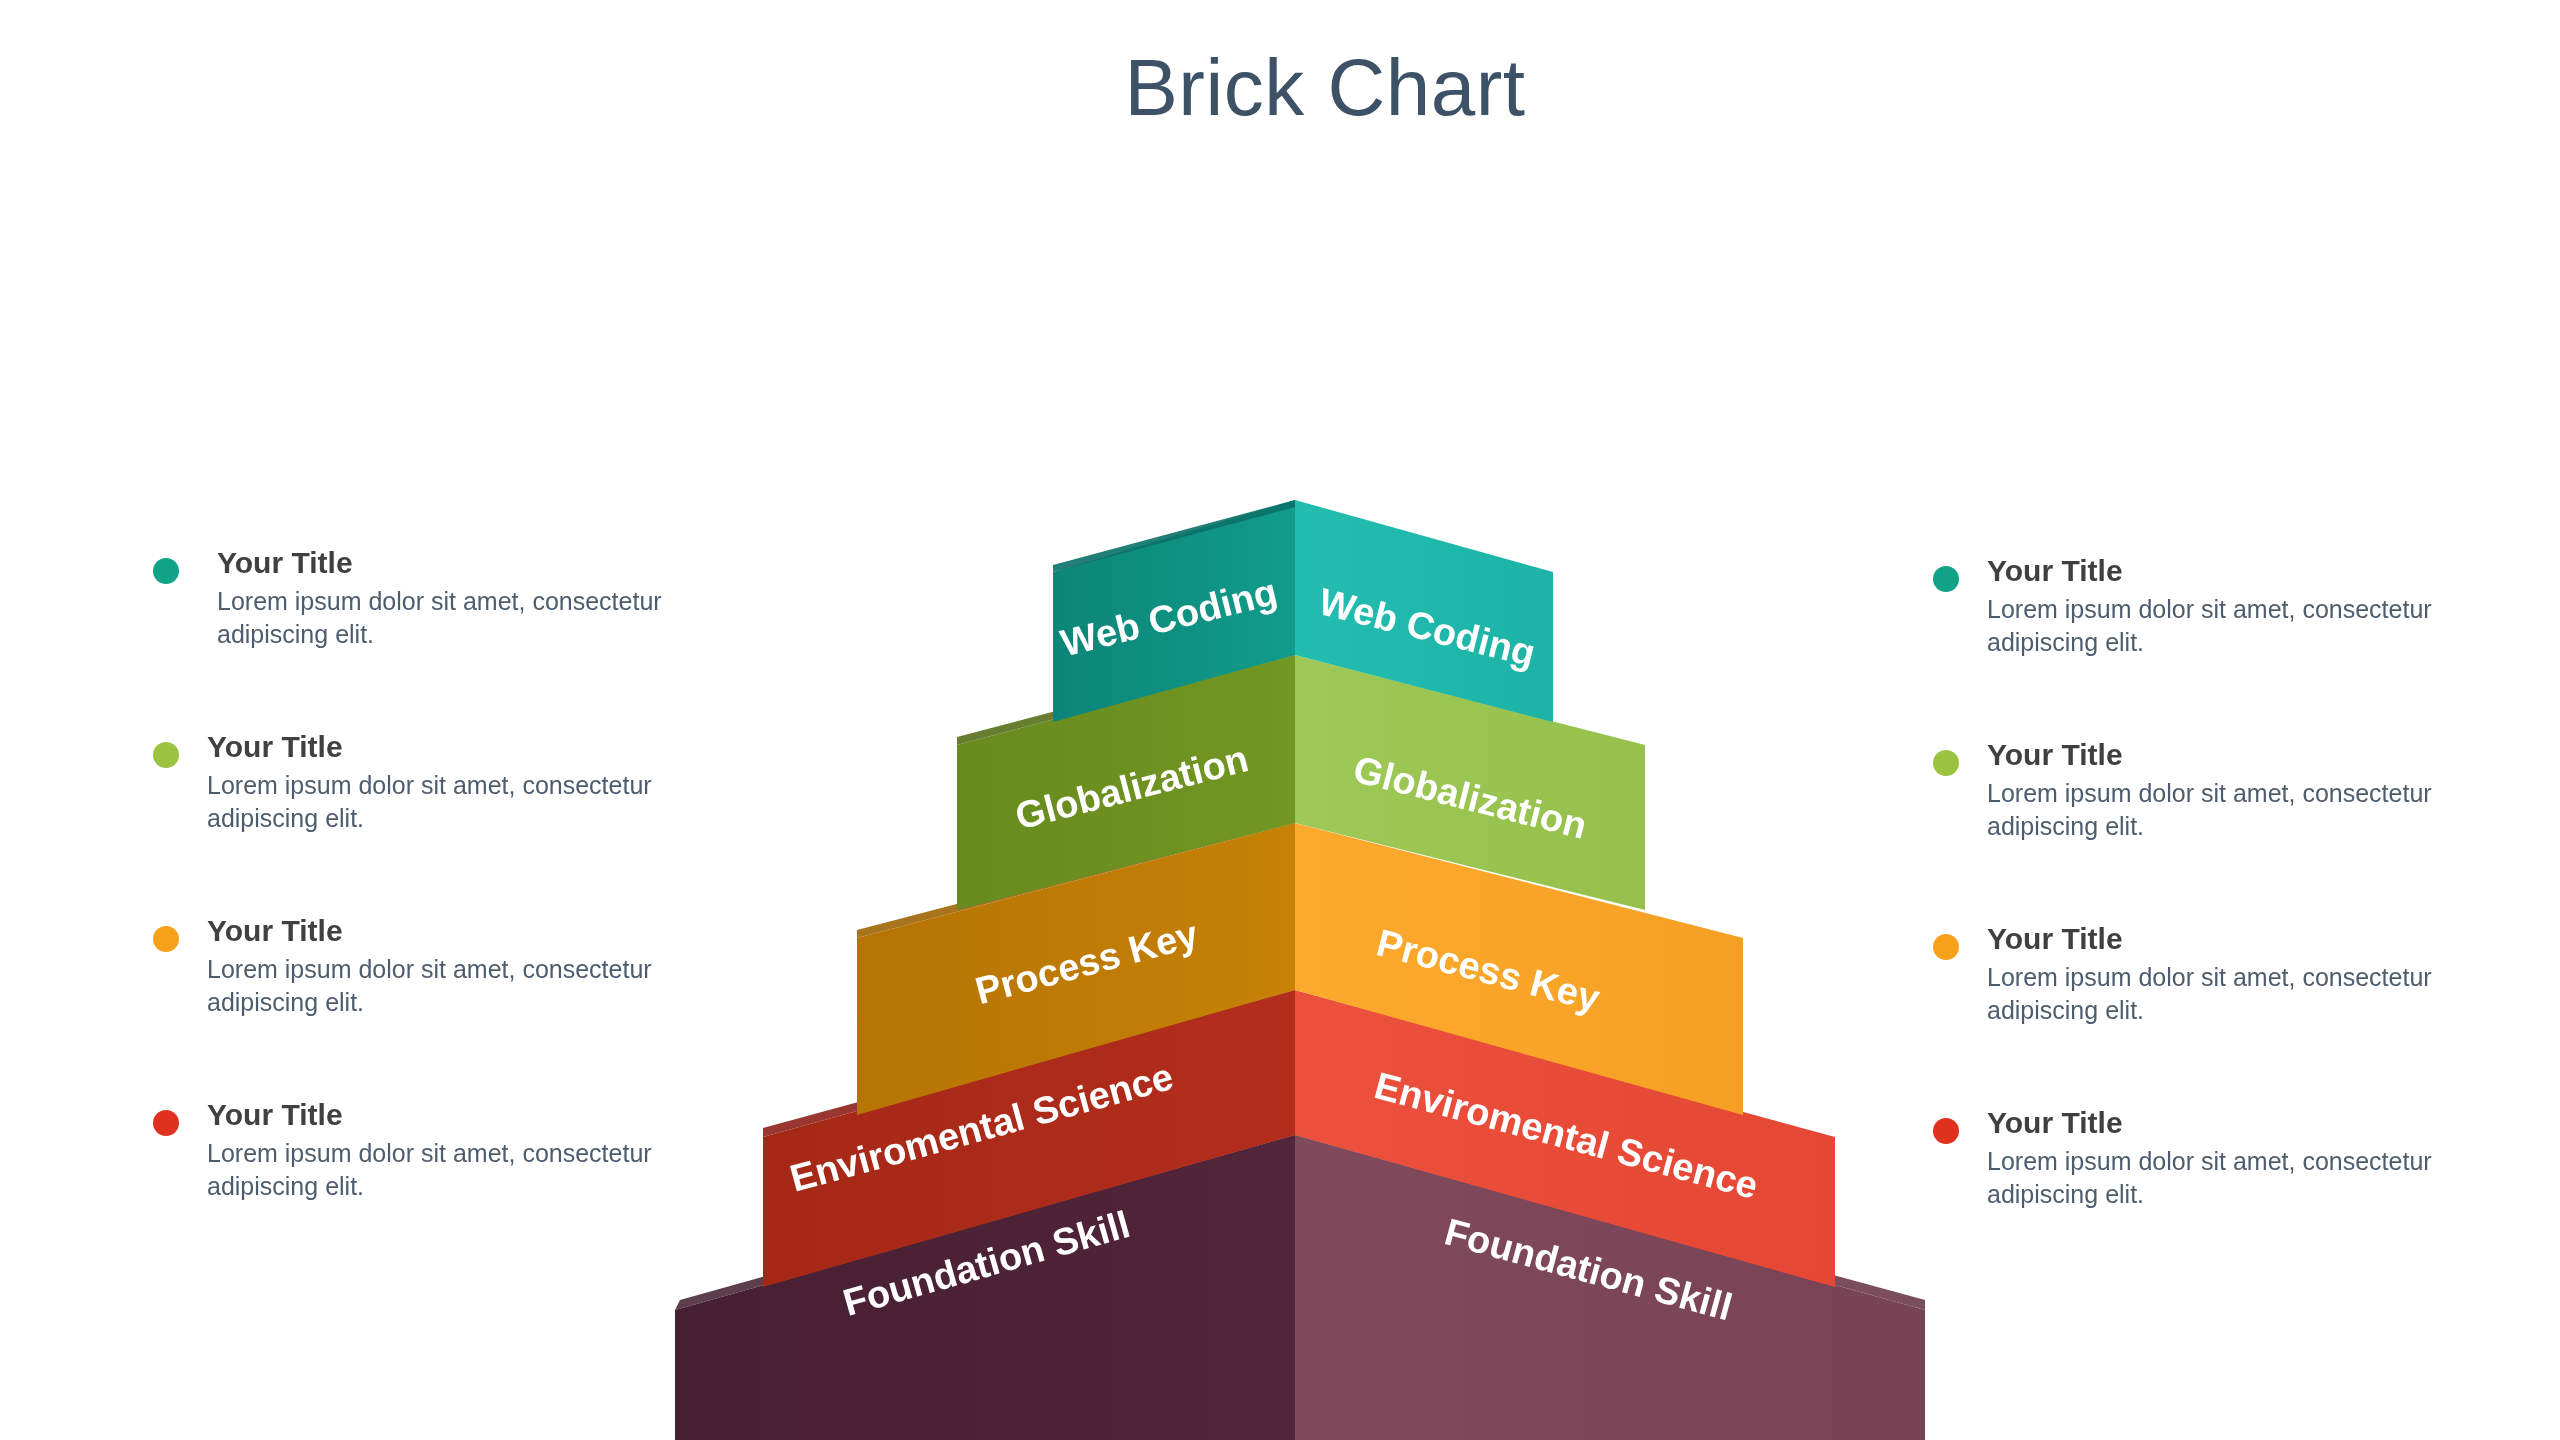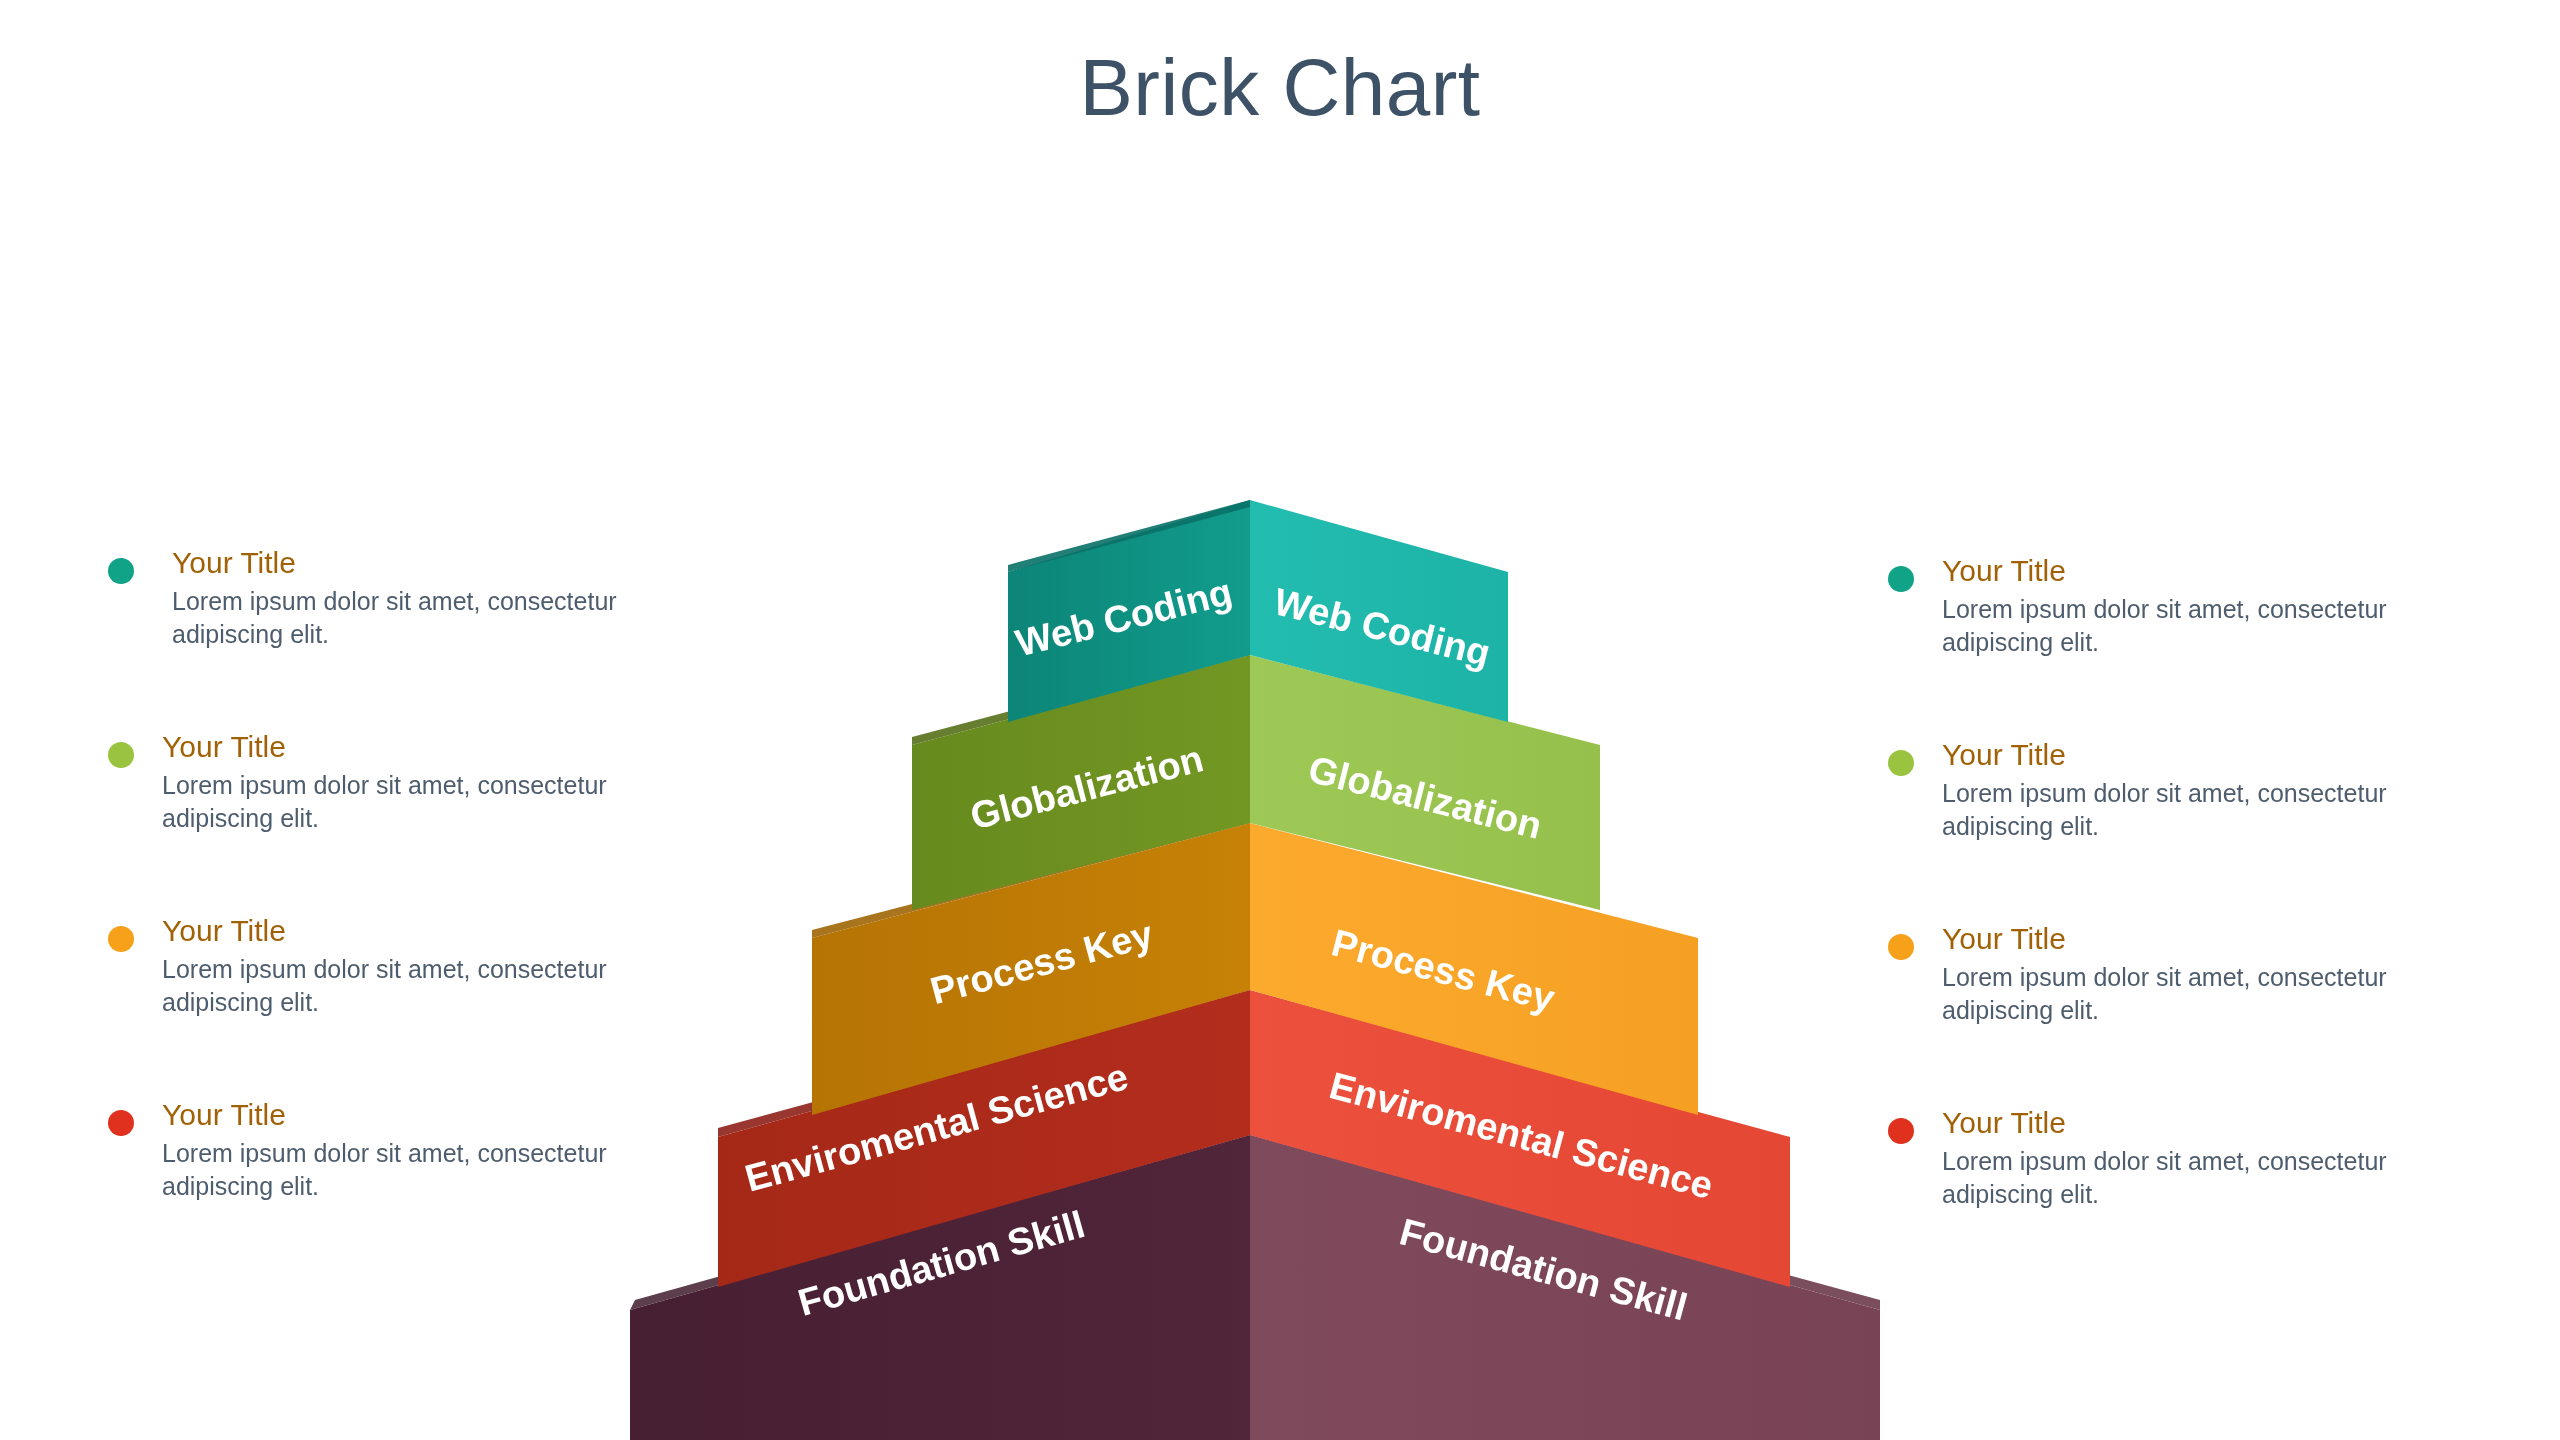--- a/index.html
+++ b/index.html
@@ -8,20 +8,21 @@
     height: 1440px;
     background: #ffffff;
     font-family: "Liberation Sans", sans-serif;
     overflow: hidden;
   }
   #slide {
     position: relative;
     width: 2224px;
     height: 1440px;
     background: #ffffff;
+    margin-left: 45px;
   }
 
   
   .header {
     position: absolute;
     top: 48px;
     left: 0;
     width: 2560px;
     text-align: center;
   }
@@ -60,22 +61,22 @@
   .legend-dot {
     position: absolute;
     left: 8px;
     top: 12px;
     width: 26px;
     height: 26px;
     border-radius: 50%;
   }
   .legend-title {
     font-size: 30px;
-    font-weight: normal;
-    color: #a16207;
+    font-weight: bold;
+    color: #404040;
     line-height: 1.15;
     margin-bottom: 4px;
   }
   .legend-desc {
     font-size: 25px;
     font-weight: 400;
     color: #4e5d6e;
     line-height: 1.32;
     max-width: 560px;
   }

